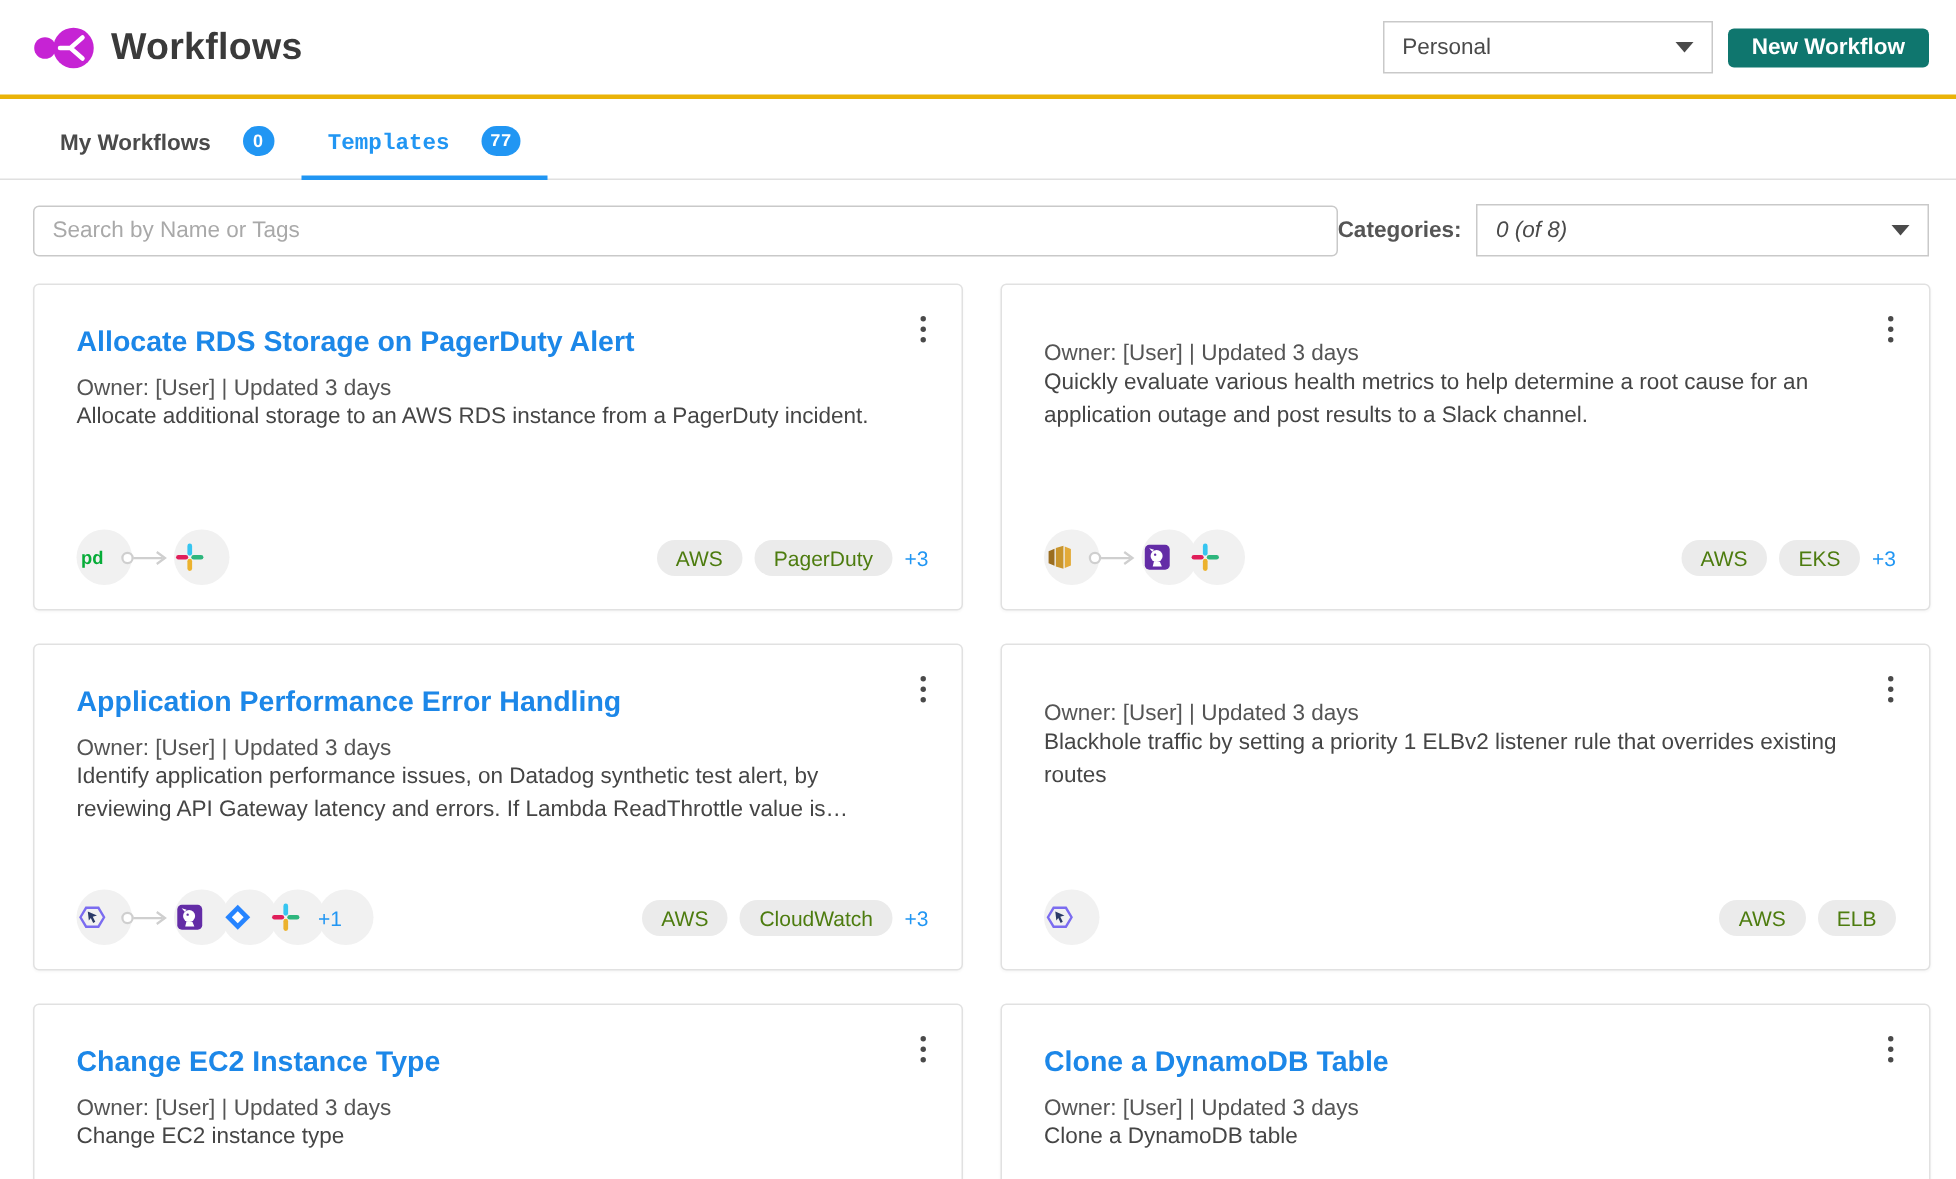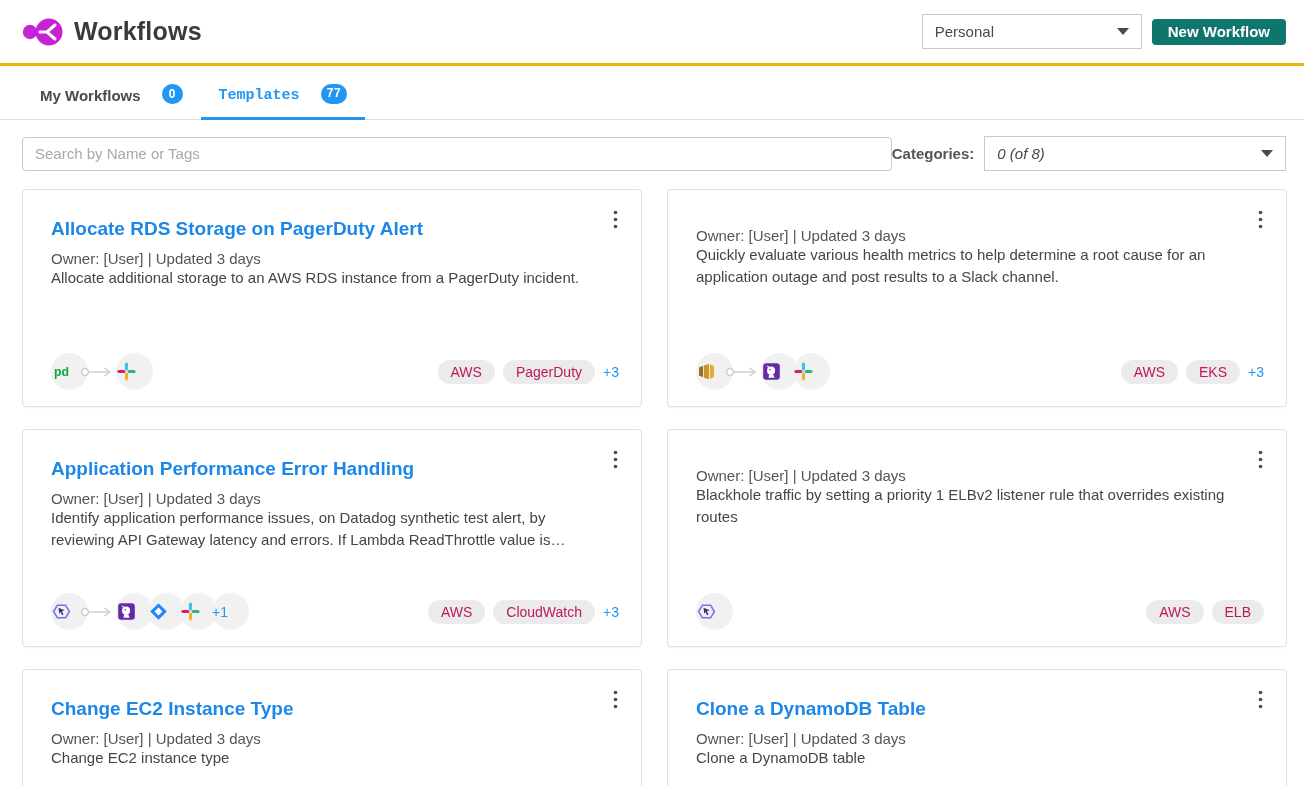--- a/index.html
+++ b/index.html
@@ -57,21 +57,21 @@
   .card-footer { position:absolute; left:28px; right:22px; bottom:16px;
     display:flex; align-items:center; justify-content:space-between; }
   .icon-row { display:flex; align-items:center; }
   .app-circle { width:37px; height:37px; border-radius:50%; background:#f1f1f1;
     display:flex; align-items:center; justify-content:flex-start; flex:none; }
   .app-circle + .app-circle { margin-left:-5px; }
   .app-circle svg { width:21px; height:21px; }
   .conn-arrow { margin:0 2px 0 -8px; flex:none; }
   .more-icons { font-size:14px; color:#2196f3; font-weight:400; }
   .tag-row { display:flex; align-items:center; gap:8px; }
-  .tag-pill { background:#ebebeb; color:#be185d; font-size:14px; padding:4px 13px;
+  .tag-pill { background:#ebebeb; color:#4d7c0f; font-size:14px; padding:4px 13px;
     border-radius:13px; cursor:pointer; white-space:nowrap; }
   .more-tags { font-size:14px; color:#2196f3; cursor:pointer; }
 </style>
 </head>
 <body>
 
 <header class="topbar">
   <svg class="logo" viewBox="0 0 44 34">
     <circle cx="8" cy="17" r="7.2" fill="#c623d4"></circle>
     <circle cx="27" cy="17" r="13.5" fill="#c623d4"></circle>

